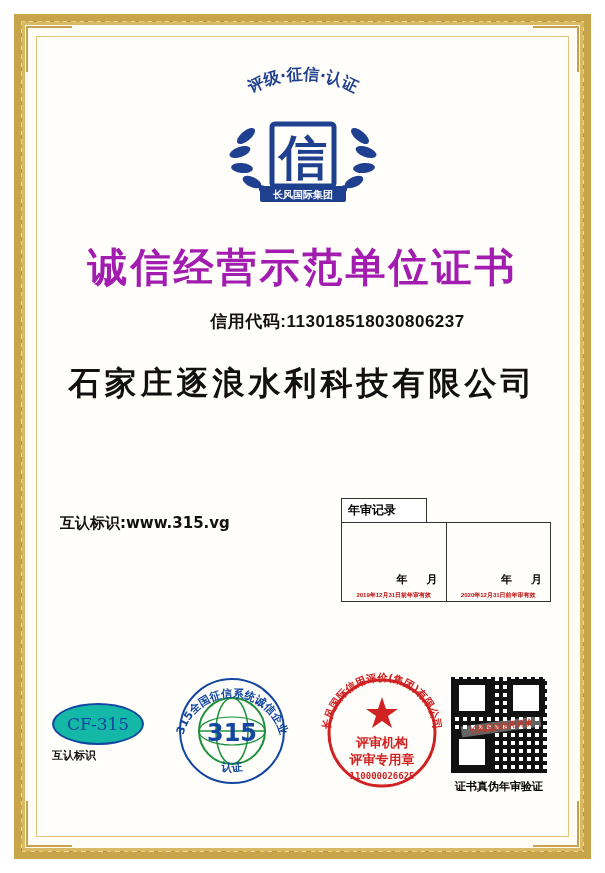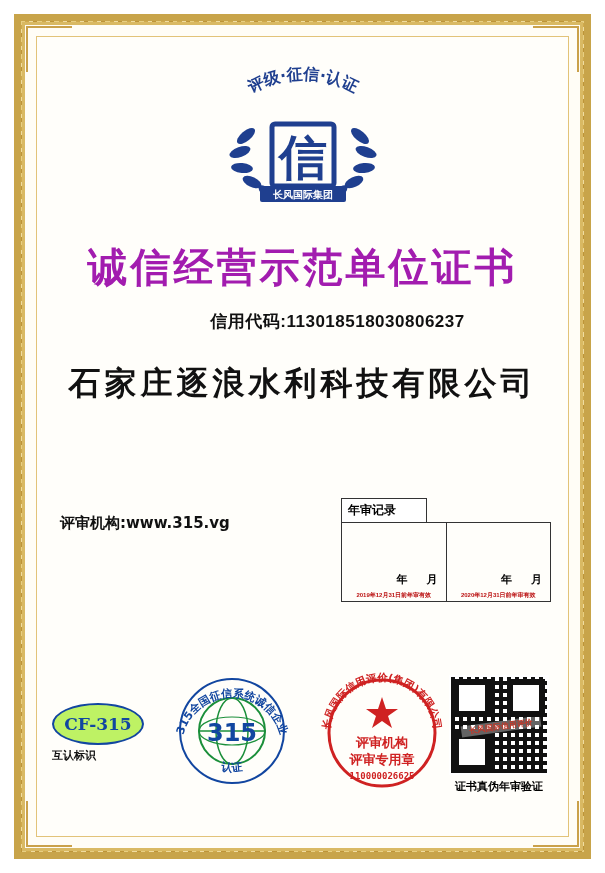--- a/index.html
+++ b/index.html
@@ -220,23 +220,23 @@
   .cf-ellipse {
     width: 92px;
     height: 42px;
     border: 2px solid #1246a0;
     border-radius: 50%;
     display: flex;
     align-items: center;
     justify-content: center;
     font-family: "DejaVu Serif", "Liberation Serif", serif;
     font-size: 17px;
-    font-weight: bold;
+    font-weight: normal;
     color: #1246a0;
-    background: #bef264;
+    background: #14b8a6;
     box-sizing: border-box;
     text-align: center;
   }
   
   .globe-seal { position: absolute; left: 132px; top: 2px; width: 120px; }
   
   .red-seal { position: absolute; left: 278px; top: 2px; width: 128px; }
   
   .qr-wrap { position: absolute; right: 6px; top: 6px; width: 120px; text-align: center; }
   .qr {
@@ -334,21 +334,21 @@
     <div class="main-title">诚信经营示范单位证书</div>
 
     <div class="credit-code">
       <span>信用代码:</span><span>113018518030806237</span>
     </div>
 
     <div class="company-name">石家庄逐浪水利科技有限公司</div>
 
 
     <div class="details">
-      <div>评审机构:www.315.vg</div>
+      <div>互认标识:www.315.vg</div>
     </div>
 
     <div class="review-box">
       <div class="review-title">年审记录</div>
       <div class="review-grid">
         <div class="review-cell">
           <div class="review-ym">年 月</div>
           <div class="review-note">2019年12月31日前年审有效</div>
         </div>
         <div class="review-cell">

